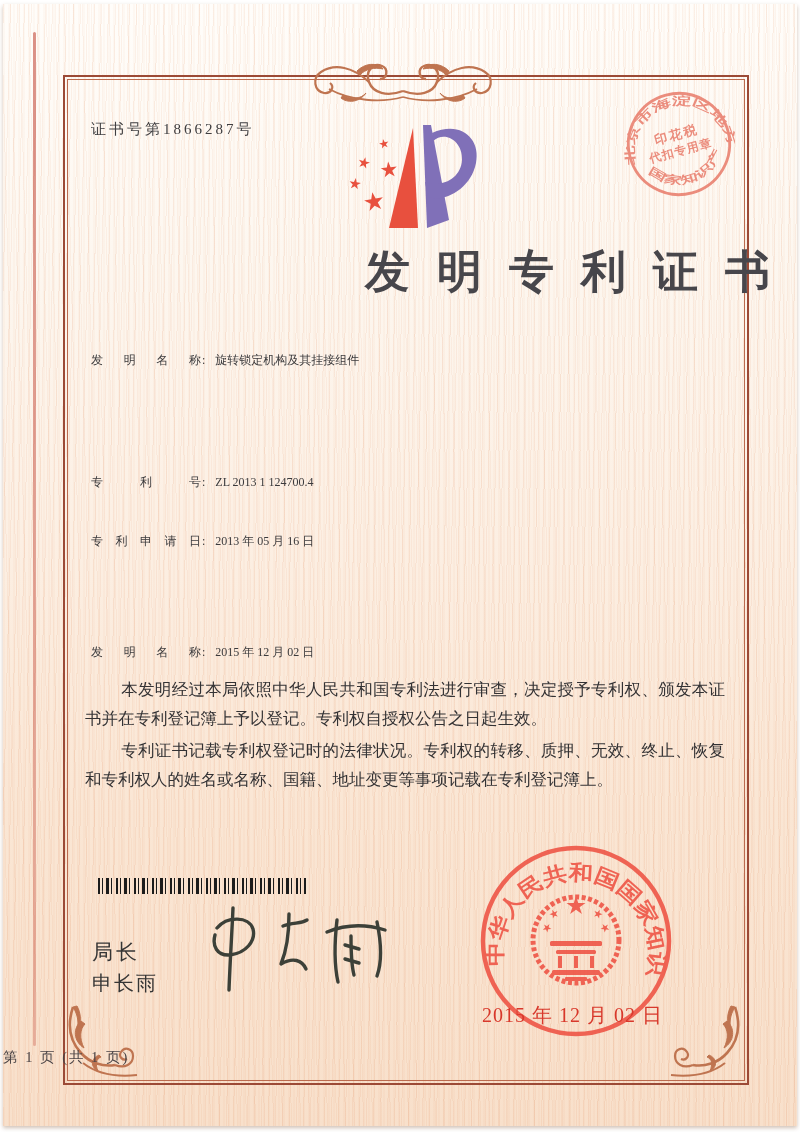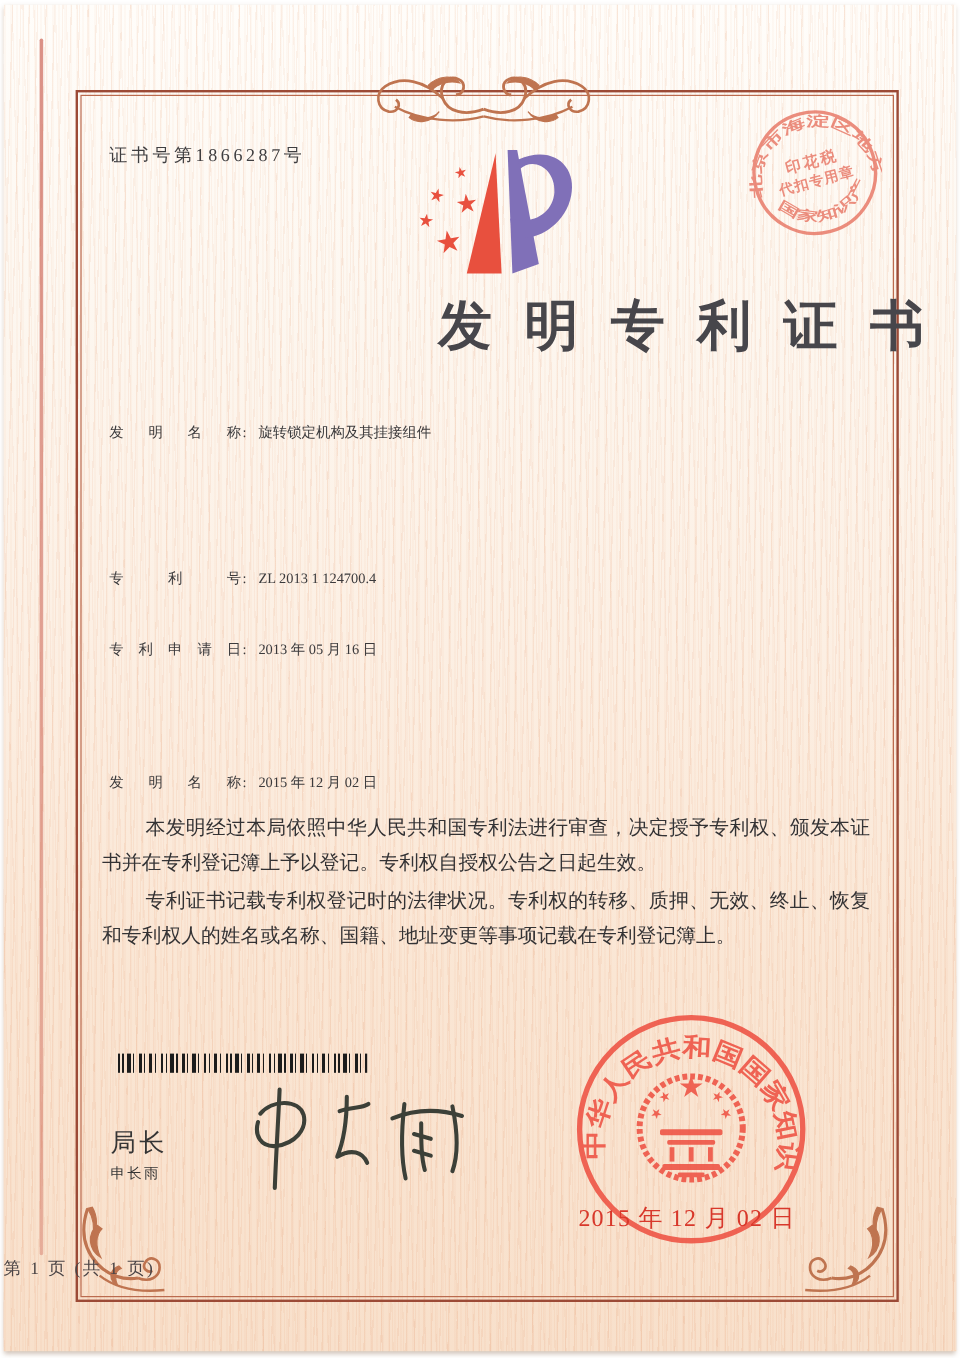--- a/index.html
+++ b/index.html
@@ -72,21 +72,21 @@
     position:absolute;left:95px;top:874px;width:208px;height:16px;
     background:repeating-linear-gradient(90deg,
       #1c1c1c 0 2px, transparent 2px 4px,
       #1c1c1c 4px 5px, transparent 5px 8px,
       #1c1c1c 8px 11px, transparent 11px 13px,
       #1c1c1c 13px 14px, transparent 14px 18px);
   }
   
   .officer-title{position:absolute;left:89px;top:934px;font-size:21px;letter-spacing:3px;color:#353535;
     font-family:"Liberation Sans","DejaVu Sans",sans-serif;}
-  .officer-name{position:absolute;left:89px;top:966px;font-size:12px;letter-spacing:2px;color:#353535;
+  .officer-name{position:absolute;left:89px;top:966px;font-size:20px;letter-spacing:2px;color:#353535;
     font-family:Liberation Sans, sans-serif;}
   .signature{position:absolute;left:196px;top:898px;width:212px;height:96px;}
   
   .tax-stamp{position:absolute;left:620px;top:84px;width:112px;height:112px;opacity:.8;}
   .big-seal{position:absolute;left:474px;top:838px;width:198px;height:198px;opacity:.88;}
   .seal-date{
     position:absolute;left:479px;top:998px;
     font-size:20px;color:#d8382b;letter-spacing:1px;white-space:nowrap;
   }
   

